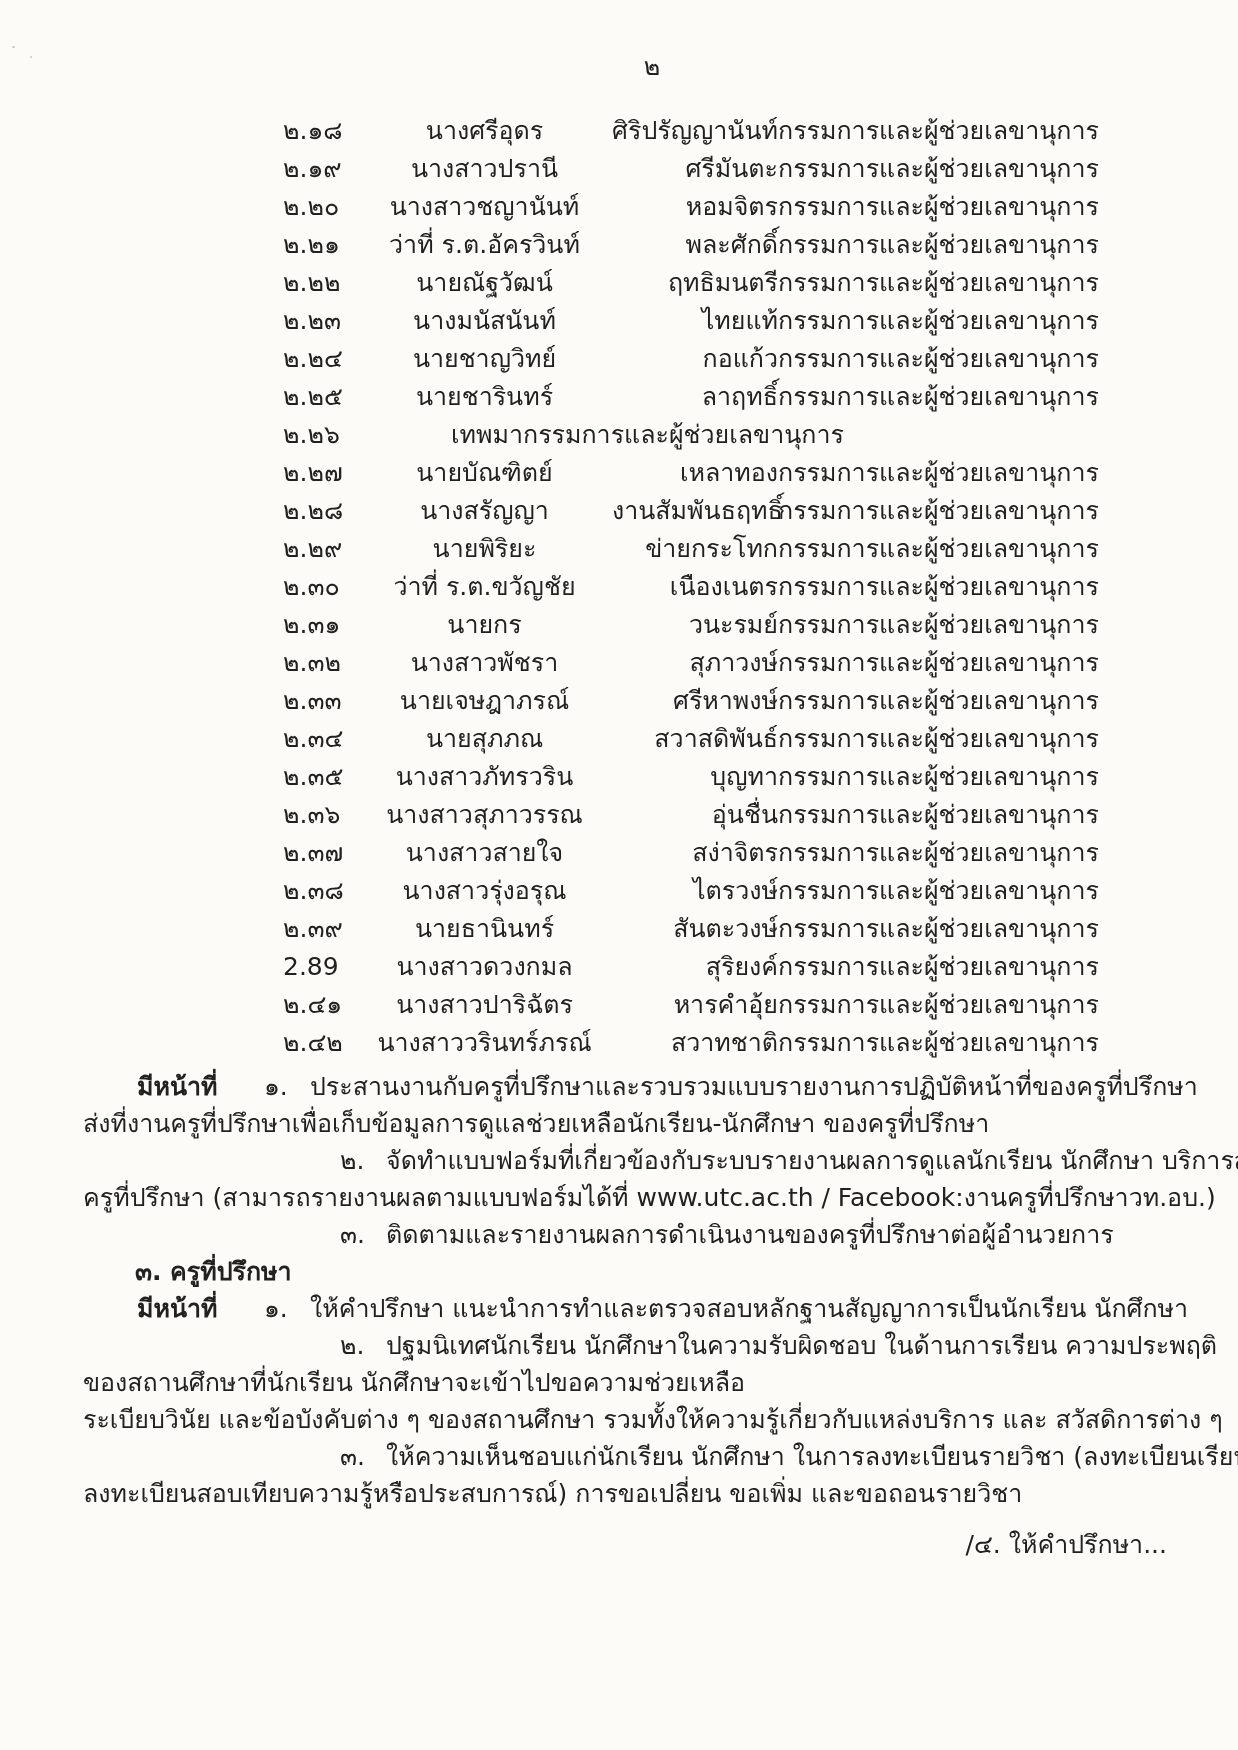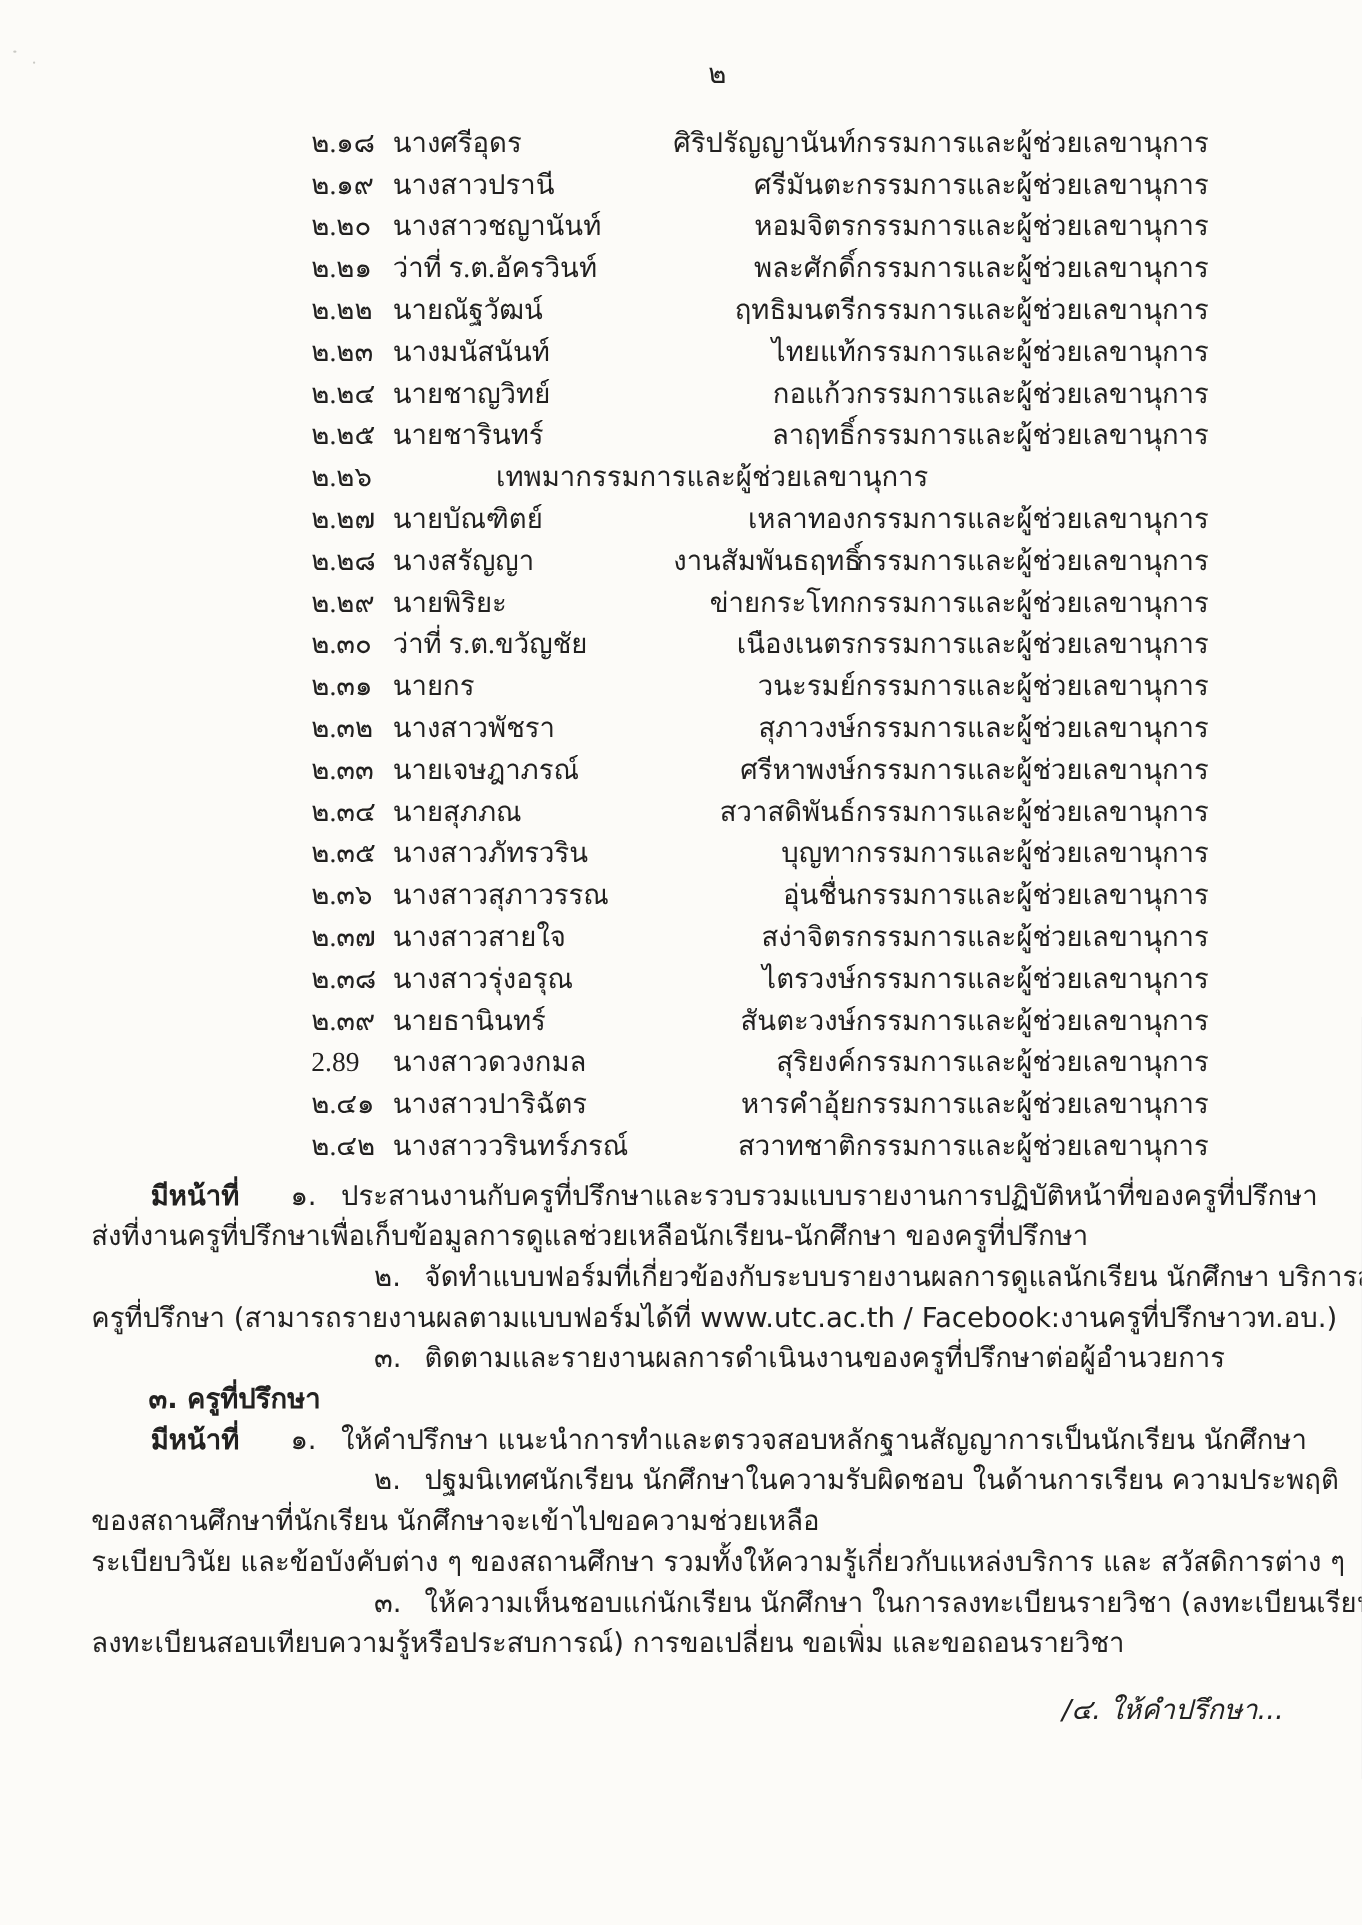--- a/index.html
+++ b/index.html
@@ -12,34 +12,34 @@
     font-family:"DejaVu Sans", sans-serif;
     overflow:hidden;
   }
   .page-number {
     position:absolute; top:46px; left:0; width:100%;
     text-align:center; text-indent:66px;
     font-size:25px;
   }
   
   .list { position:absolute; top:112px; left:0; right:0; }
-  .row { display:flex; height:38px; line-height:38px; font-size:25px;font-family:Liberation Serif, serif; }
+  .row { display:flex; height:38px; line-height:38px; font-size:25px; }
   .col-no   { flex:none; margin-left:283px; width:74px; white-space:nowrap; }
-  .col-name { flex:none; width:255px; white-space:nowrap; overflow:visible; }
+  .col-name { flex:none; width:255px; white-space:nowrap; overflow:visible;text-align:center; }
   .col-surname { flex:none; width:166px; white-space:nowrap; overflow:visible;text-align:right; }
   .col-role { flex:none; white-space:nowrap; }
   
   .body-text { position:absolute; top:1068px; left:0; right:0; }
   .line { padding-left:83px; height:37px; line-height:37px; font-size:25px; white-space:nowrap; }
   .duty-label { display:inline-block; width:127px; margin-left:54px; font-weight:700; }
   .item-num { display:inline-block; width:46px; }
   .line.item .item-num { margin-left:257px; }
   .line.heading { font-weight:700; }
   .line.heading .h-num { display:inline-block; margin-left:52px; width:35px; }
-  .line.footer-line { text-align:right; padding-right:71px; padding-left:0; margin-top:24px;font-style:italic; }
+  .line.footer-line { text-align:right; padding-right:71px; padding-left:0; margin-top:14px; }
   
   .speck { position:absolute; background:#c9c9c4; border-radius:50%; }
   .speck.s1 { left:12px; top:46px; width:3px; height:2px; }
   .speck.s2 { left:30px; top:56px; width:2px; height:2px; }
 </style>
 </head>
 <body>
 
 <div class="page">
   <span class="speck s1"></span>

